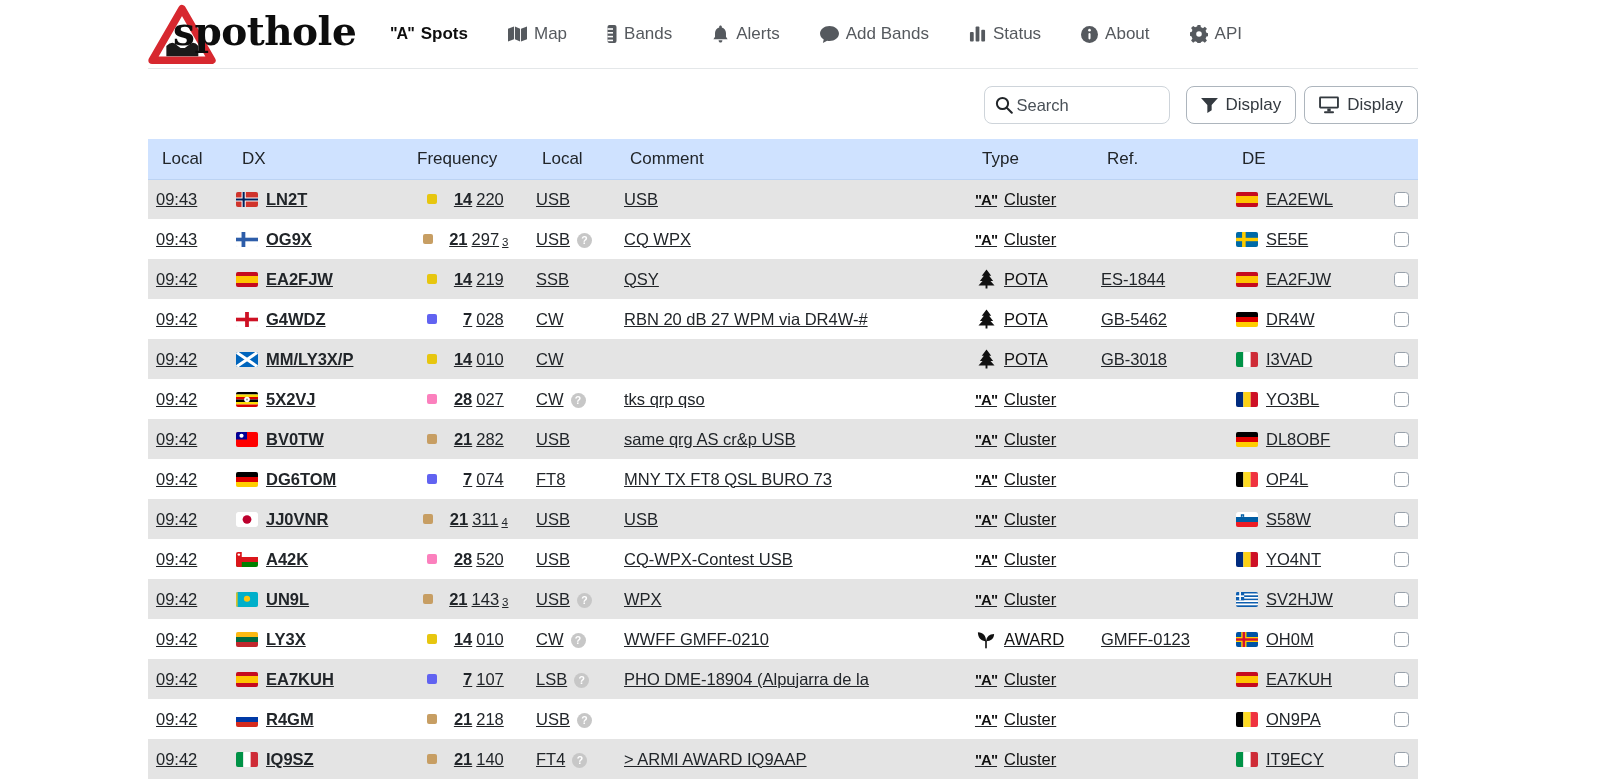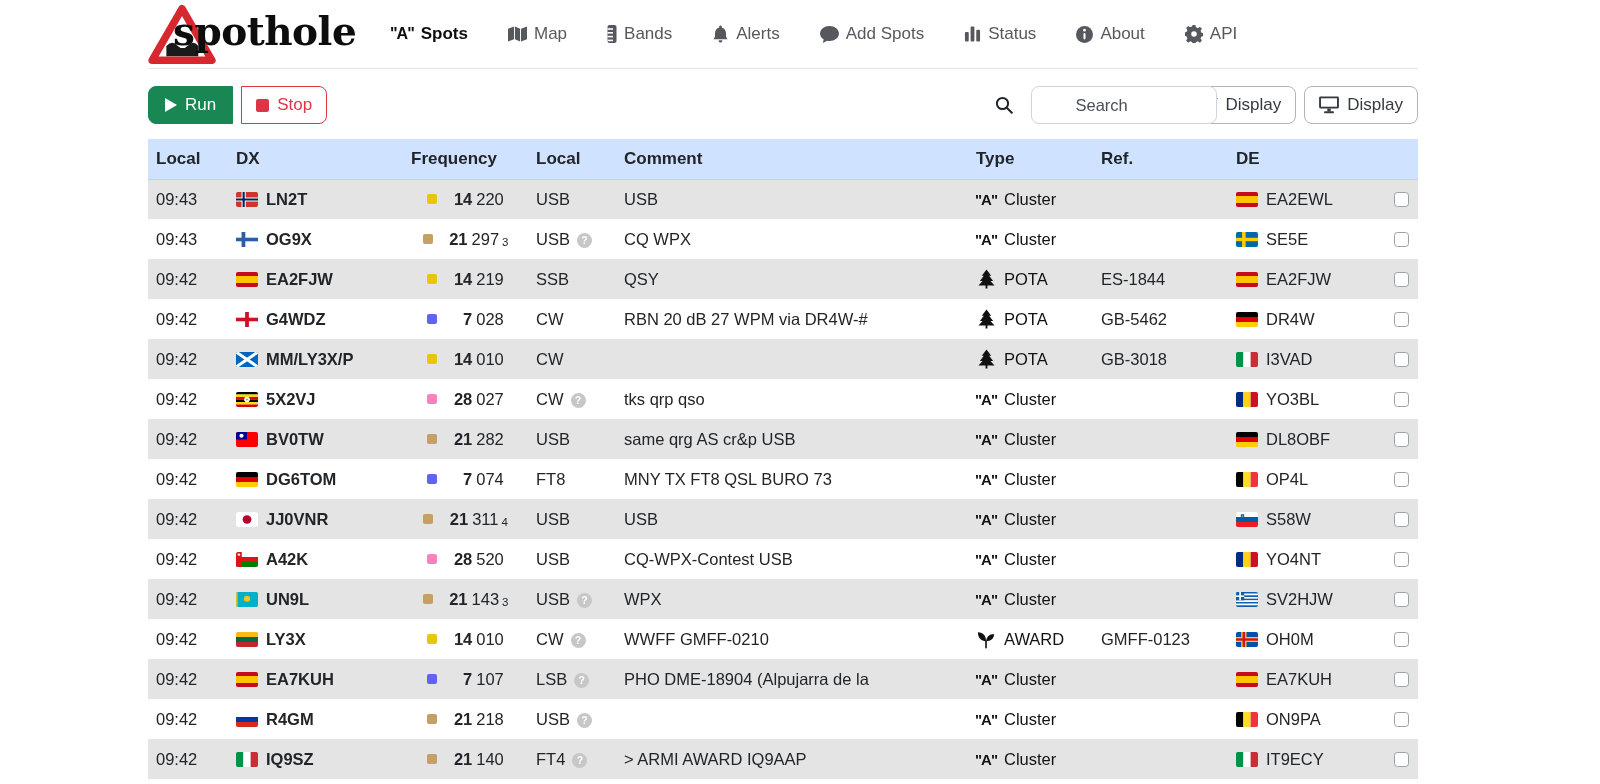--- a/index.html
+++ b/index.html
@@ -24,32 +24,32 @@
   
   .toolbar { display: flex; align-items: center; margin-top: 17px; height: 38px; }
   .btn-group { display: inline-flex; }
   .btn { display: inline-flex; align-items: center; gap: 8px; height: 38px; font-size: 17px;
     cursor: pointer; background: #fff; border: 1px solid #adb5bd; border-radius: 8px; padding: 0 14px; color: #343a40; }
   .btn-run { background: #198754; border: 1px solid #198754; color: #fff; border-radius: 8px 0 0 8px; padding: 0 16px; }
   .btn-stop { border: 1px solid #dc3545; color: #dc3545; border-radius: 0 8px 8px 0; }
   .spacer { flex: 1; }
   .search-box { position: relative; width: 186px; height: 38px; margin-right: 16px; }
   .search-box input { width: 100%; height: 100%; border: 1px solid #ced4da; border-radius: 8px;
-    padding: 0 10px 0 44px; font-size: 16.5px; color: #212529; font-family: inherit; margin-left: 47px; }
+    padding: 0 10px 0 32px; font-size: 16.5px; color: #212529; font-family: inherit; }
   .search-box input::placeholder { color: #495057; opacity: 1; }
   .search-ic { position: absolute; left: 11px; top: 10px; color: #212529; }
   .btn + .btn { margin-left: 8px; }
 
   
   table.spots { width: 100%; border-collapse: collapse; margin-top: 15px; table-layout: fixed; }
-  thead th { background: #cfe2ff; height: 40px; text-align: left; font-size: 17px; font-weight: 700;
-    padding: 0 8px; border-bottom: 1px solid #bcd3f3; }
+  thead th { background: #cfe2ff; height: 40px; text-align: left; font-size: 17px; font-weight: 400;
+    padding: 0 14px; border-bottom: 1px solid #bcd3f3; }
   tbody td { height: 40px; padding: 0 8px; font-size: 16.5px; white-space: nowrap; overflow: hidden; vertical-align: middle; }
   tbody tr:nth-child(odd) { background: #e4e4e4; }
-  tbody tr { cursor: pointer; }
+  tbody tr { cursor: pointer; text-decoration: underline; }
 
   .flag { display: inline-block; width: 22px; height: 15px; border-radius: 2px; overflow: hidden;
     vertical-align: -2px; margin-right: 8px; box-shadow: inset 0 0 0 1px rgba(0,0,0,.14); flex: none; }
   .flag svg { display: block; width: 100%; height: 100%; }
   .dx-call { font-weight: 700; }
 
   .c-freq-inner { display: flex; align-items: center; justify-content: center; }
   .band-sq { width: 10px; height: 10px; border-radius: 2px; margin-right: 9px; flex: none; }
   .mhz { font-weight: 700; width: 26px; text-align: right; }
   .khz { margin-left: 4px; }
@@ -118,21 +118,21 @@
             </svg>
           </span>
     <span class="nav-label">Alerts</span>
   </div>
         <div class="nav-item">
     <span class="nav-ic">
             <svg width="19" height="18" viewBox="0 0 20 19" fill="currentColor">
               <path d="M10 1 C4.5 1 0 4.6 0 9 C0 11.6 1.5 13.9 3.9 15.4 L3 19 L7.5 16.6 C8.3 16.8 9.1 16.9 10 16.9 C15.5 16.9 20 13.3 20 9 C20 4.6 15.5 1 10 1 Z"></path>
             </svg>
           </span>
-    <span class="nav-label">Add Spots</span>
+    <span class="nav-label">Add Bands</span>
   </div>
         <div class="nav-item">
     <span class="nav-ic">
             <svg width="17" height="16" viewBox="0 0 18 16" fill="currentColor">
               <rect x="1" y="6" width="4" height="10" rx="1"></rect>
               <rect x="7" y="0" width="4" height="16" rx="1"></rect>
               <rect x="13" y="3.5" width="4" height="12.5" rx="1"></rect>
             </svg>
           </span>
     <span class="nav-label">Status</span>
@@ -153,38 +153,20 @@
               <path fill="currentColor" d="M8.4 0 h3.2 l.5 2.6 a7.6 7.6 0 0 1 2.2.9 l2.2-1.5 2.3 2.3-1.5 2.2 a7.6 7.6 0 0 1 .9 2.2 l2.6.5 v3.2 l-2.6.5 a7.6 7.6 0 0 1-.9 2.2 l1.5 2.2-2.3 2.3-2.2-1.5 a7.6 7.6 0 0 1-2.2.9 l-.5 2.6 H8.4 l-.5-2.6 a7.6 7.6 0 0 1-2.2-.9 l-2.2 1.5-2.3-2.3 1.5-2.2 a7.6 7.6 0 0 1-.9-2.2 L-.8 11.4 v-3.2 l2.6-.5 a7.6 7.6 0 0 1 .9-2.2 L1.2 3.3 3.5 1 l2.2 1.5 a7.6 7.6 0 0 1 2.2-.9 Z"></path>
               <circle cx="10" cy="10" r="3.1" fill="#fff"></circle>
             </svg>
           </span>
     <span class="nav-label">API</span>
   </div>
       </nav>
   </div>
 
   <div class="toolbar">
-    <div class="btn-group">
-      <button class="btn btn-run">
-        <span class="nav-ic">
-            <svg width="12" height="14" viewBox="0 0 12 14">
-              <path d="M0 0 L12 7 L0 14 Z" fill="currentColor"></path>
-            </svg>
-          </span>
-        <span>Run</span>
-      </button>
-      <button class="btn btn-stop">
-        <span class="nav-ic">
-            <svg width="13" height="13" viewBox="0 0 12 12">
-              <rect width="12" height="12" rx="2" fill="currentColor"></rect>
-            </svg>
-          </span>
-        <span>Stop</span>
-      </button>
-    </div>
     <div class="spacer"></div>
     <div class="search-box">
       <span class="search-ic">
         <svg width="18" height="18" viewBox="0 0 18 18" fill="none" stroke="currentColor" stroke-width="2" stroke-linecap="round">
             <circle cx="7.5" cy="7.5" r="5.6"></circle>
             <line x1="12" y1="12" x2="16.8" y2="16.8"></line>
           </svg>
       </span>
       <input type="text" placeholder="Search" style="">
     </div>

